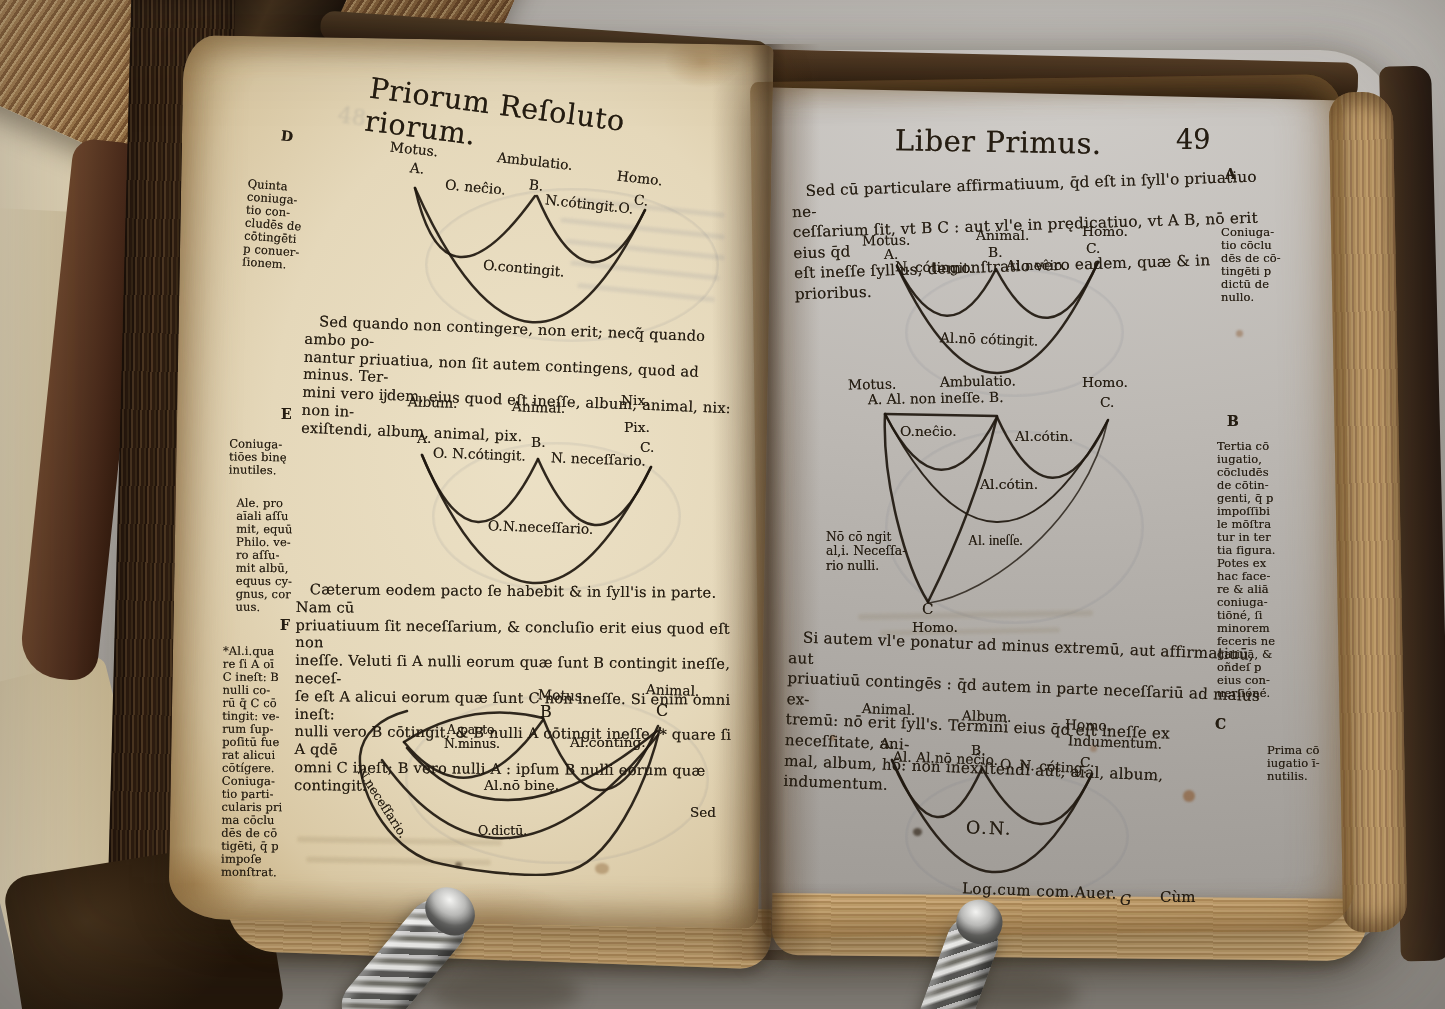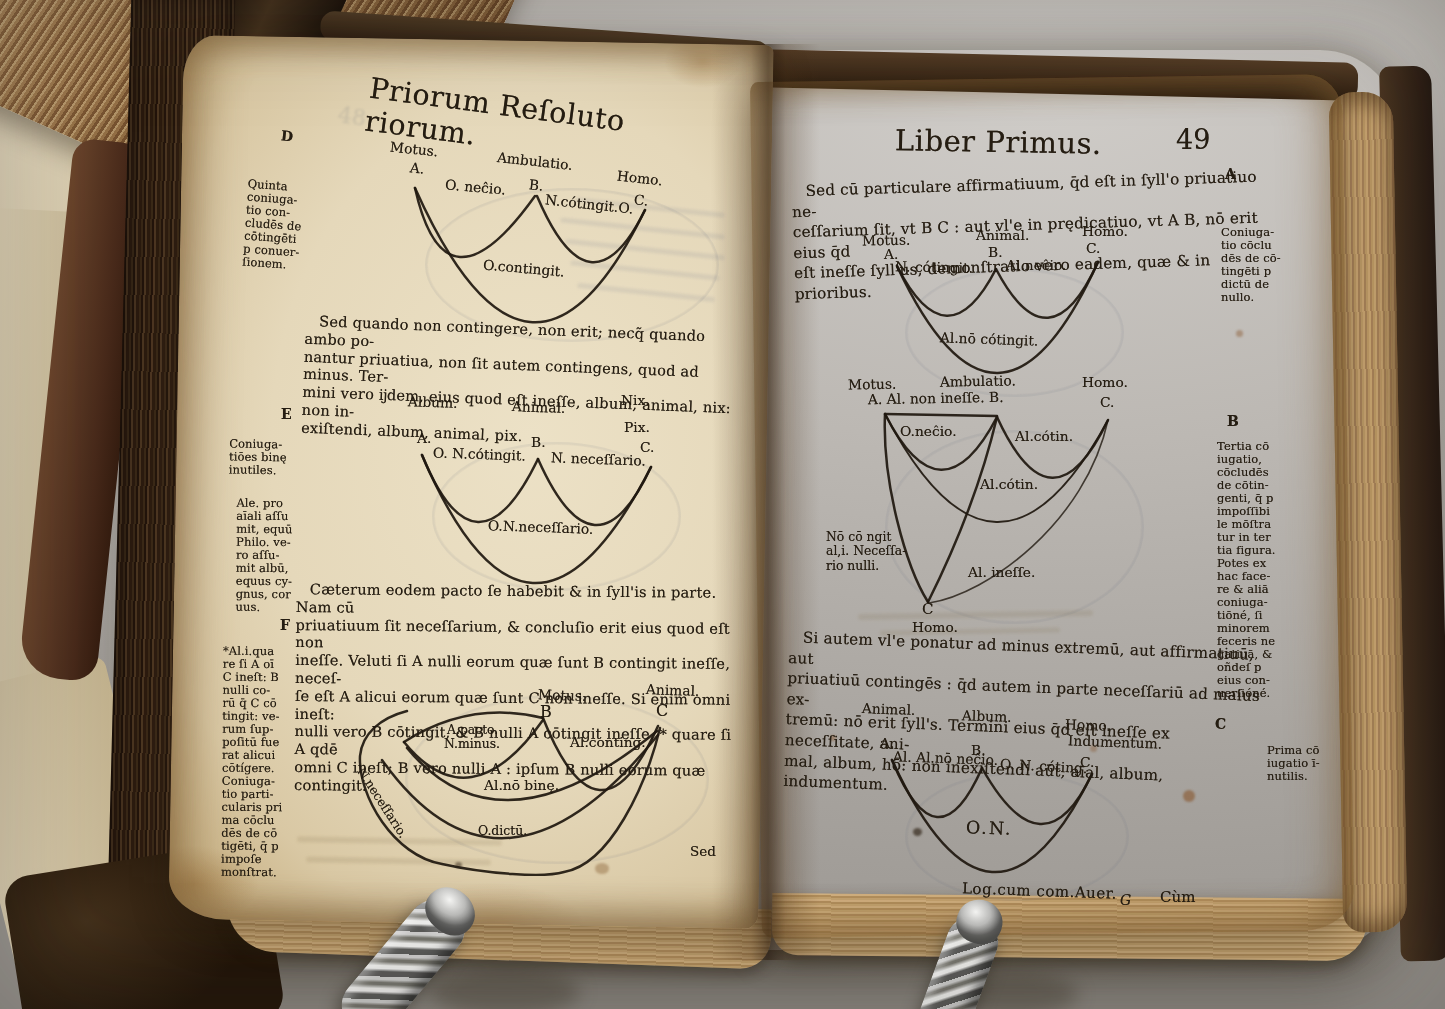--- a/index.html
+++ b/index.html
@@ -238,21 +238,21 @@
   <div class="txt dsm" style="left:478px;top:824px;">O.dictū.</div>
   <div class="txt dsm" style="left:366px;top:765px;transform:rotate(57deg);transform-origin:0 0;">N.neceſſario.</div>
   <svg class="arcs" style="left:352px;top:698px;" width="335" height="195" viewBox="0 0 335 195">
     <path d="M55,13 C28,20 10,36 8,58 C6,98 42,158 90,166 C135,176 192,180 212,174 C258,166 294,88 308,30"></path>
     <path d="M52,44 Q118,2 191,20"></path>
     <path d="M52,44 Q118,125 191,22"></path>
     <path d="M191,20 Q247,160 306,28"></path>
     <path d="M55,50 Q148,162 305,33"></path>
     <path d="M30,62 Q150,230 306,37"></path>
   </svg>
-  <div class="txt" style="left:690px;top:844px;font-size:13.5px;">Sed</div>
+  <div class="txt" style="left:690px;top:805px;font-size:13.5px;">Sed</div>
 
   <div class="txt" style="left:895px;top:126px;font-size:29px;letter-spacing:.5px;transform:rotate(1deg);">Liber Primus.</div>
   <div class="txt" style="left:1176px;top:124px;font-size:27px;">49</div>
   <div class="txt siglet" style="left:1225px;top:166px;">A</div>
   <div class="txt parar" style="left:793px;top:174px;width:468px;transform:rotate(-1.8deg);">Sed cū particulare affirmatiuum, q̄d eſt in ſyll'o priuatiuo ne-
 ceſſarium ſit, vt B C : aut vl'e in prędicatiuo, vt A B, nō erit eius q̄d
 eſt ineſſe ſyll'us, demonſtratio vero eadem, quæ &amp; in prioribus.</div>
   <div class="txt note ml" style="left:1221px;top:226px;width:74px;">Coniuga-
 tio cōclu
 dēs de cō-
@@ -279,21 +279,21 @@
   <div class="txt dlab" style="left:940px;top:373px;transform:rotate(-1deg);">Ambulatio.</div>
   <div class="txt dlab" style="left:1082px;top:374px;">Homo.</div>
   <div class="txt dlab" style="left:868px;top:390px;transform:rotate(-1deg);">A.  Al. non ineſſe.  B.</div>
   <div class="txt dlab" style="left:1100px;top:394px;">C.</div>
   <div class="txt dlab" style="left:900px;top:423px;">O.neĉio.</div>
   <div class="txt dlab" style="left:1015px;top:428px;">Al.cótin.</div>
   <div class="txt dlab" style="left:980px;top:476px;">Al.cótin.</div>
   <div class="txt dsm ml" style="left:826px;top:530px;width:92px;">Nō cō ngit
 al,i. Neceſſa-
 rio nulli.</div>
-  <div class="txt dlab" style="left:968px;top:564px;">Al. ineſſe.</div>
+  <div class="txt dlab" style="left:968px;top:533px;font-family:Liberation Serif, serif;">Al. ineſſe.</div>
   <div class="txt dlab" style="left:922px;top:601px;font-size:15px;">C</div>
   <div class="txt dlab" style="left:912px;top:619px;">Homo.</div>
   <svg class="arcs" style="left:858px;top:402px;" width="270" height="215" viewBox="0 0 270 215">
     <path d="M27,12 L139,14"></path>
     <path d="M27,12 Q83,122 139,15"></path>
     <path d="M139,15 Q194,135 250,18"></path>
     <path d="M27,12 Q138,225 250,18" style="stroke-width:1.8"></path>
     <path d="M27,12 C24,80 48,165 70,200"></path>
     <path d="M139,15 C120,95 86,168 70,200"></path>
     <path d="M250,18 C228,120 130,192 71,201" style="stroke-width:1.6;opacity:.8"></path>

